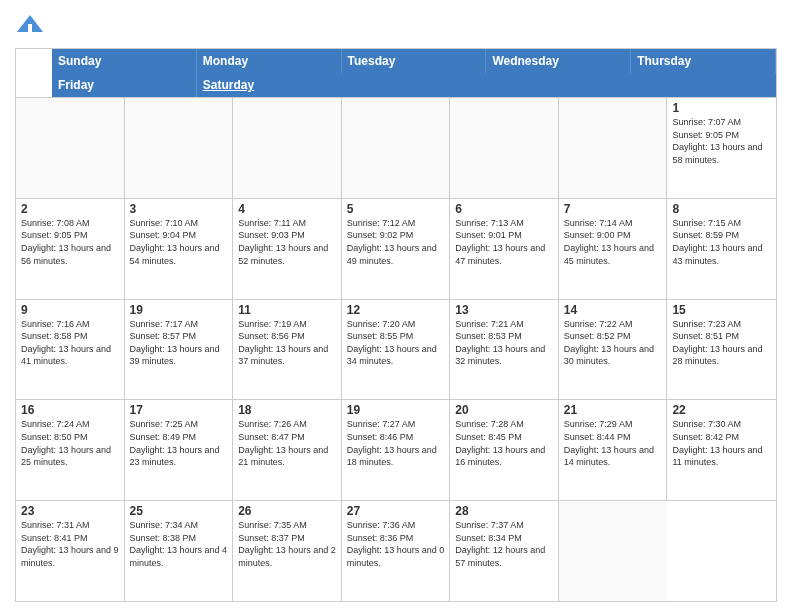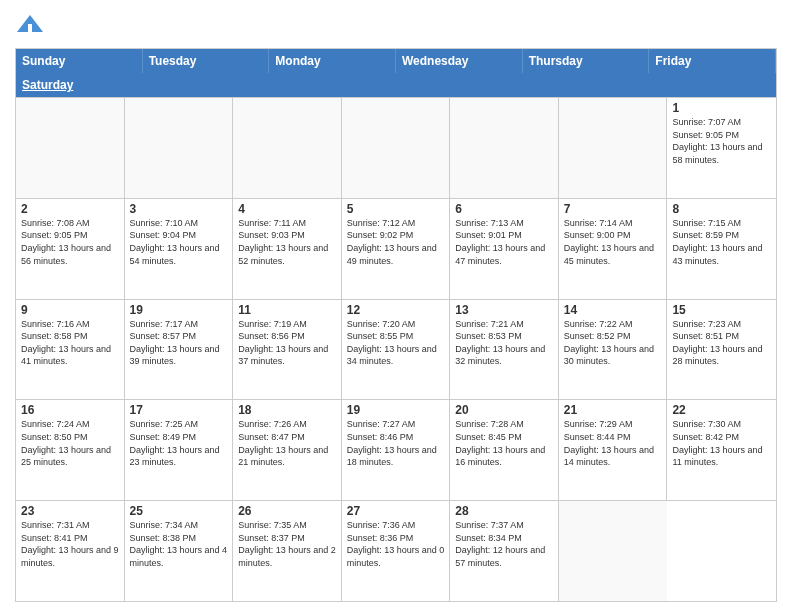--- a/index.html
+++ b/index.html
@@ -60,22 +60,23 @@
       color: #555;
     }
     .calendar {
       flex: 1;
       display: flex;
       flex-direction: column;
       border: 1px solid #ccc;
     }
     .cal-header {
       display: grid;
-      grid-template-columns: repeat(6, 1fr);
+      grid-template-columns: repeat(5, 1fr);
       background: #3d7abf;
+      margin-left: 36px;
     }
     .cal-header-cell {
       color: #fff;
       font-weight: bold;
       font-size: 12px;
       padding: 5px 6px;
       text-align: left;
       border-right: 1px solid #5a90cc;
     }
     .cal-header-cell:last-child { border-right: none; text-decoration: underline; }
@@ -129,22 +130,22 @@
     </div>
     <div class="title-block">
       <div class="month-title"></div>
       <div class="subtitle"></div>
     </div>
   </div>
 
   <div class="calendar">
     <div class="cal-header" id="cal-header">
         <div class="cal-header-cell">Sunday</div>
+        <div class="cal-header-cell">Monday</div>
         <div class="cal-header-cell">Tuesday</div>
-        <div class="cal-header-cell">Monday</div>
         <div class="cal-header-cell">Wednesday</div>
         <div class="cal-header-cell">Thursday</div>
         <div class="cal-header-cell">Friday</div>
         <div class="cal-header-cell">Saturday</div>
       </div>
     <div class="cal-body" id="cal-body">
         <div class="cal-row">
           <div class="cal-cell empty"></div>
           <div class="cal-cell empty"></div>
           <div class="cal-cell empty"></div>

